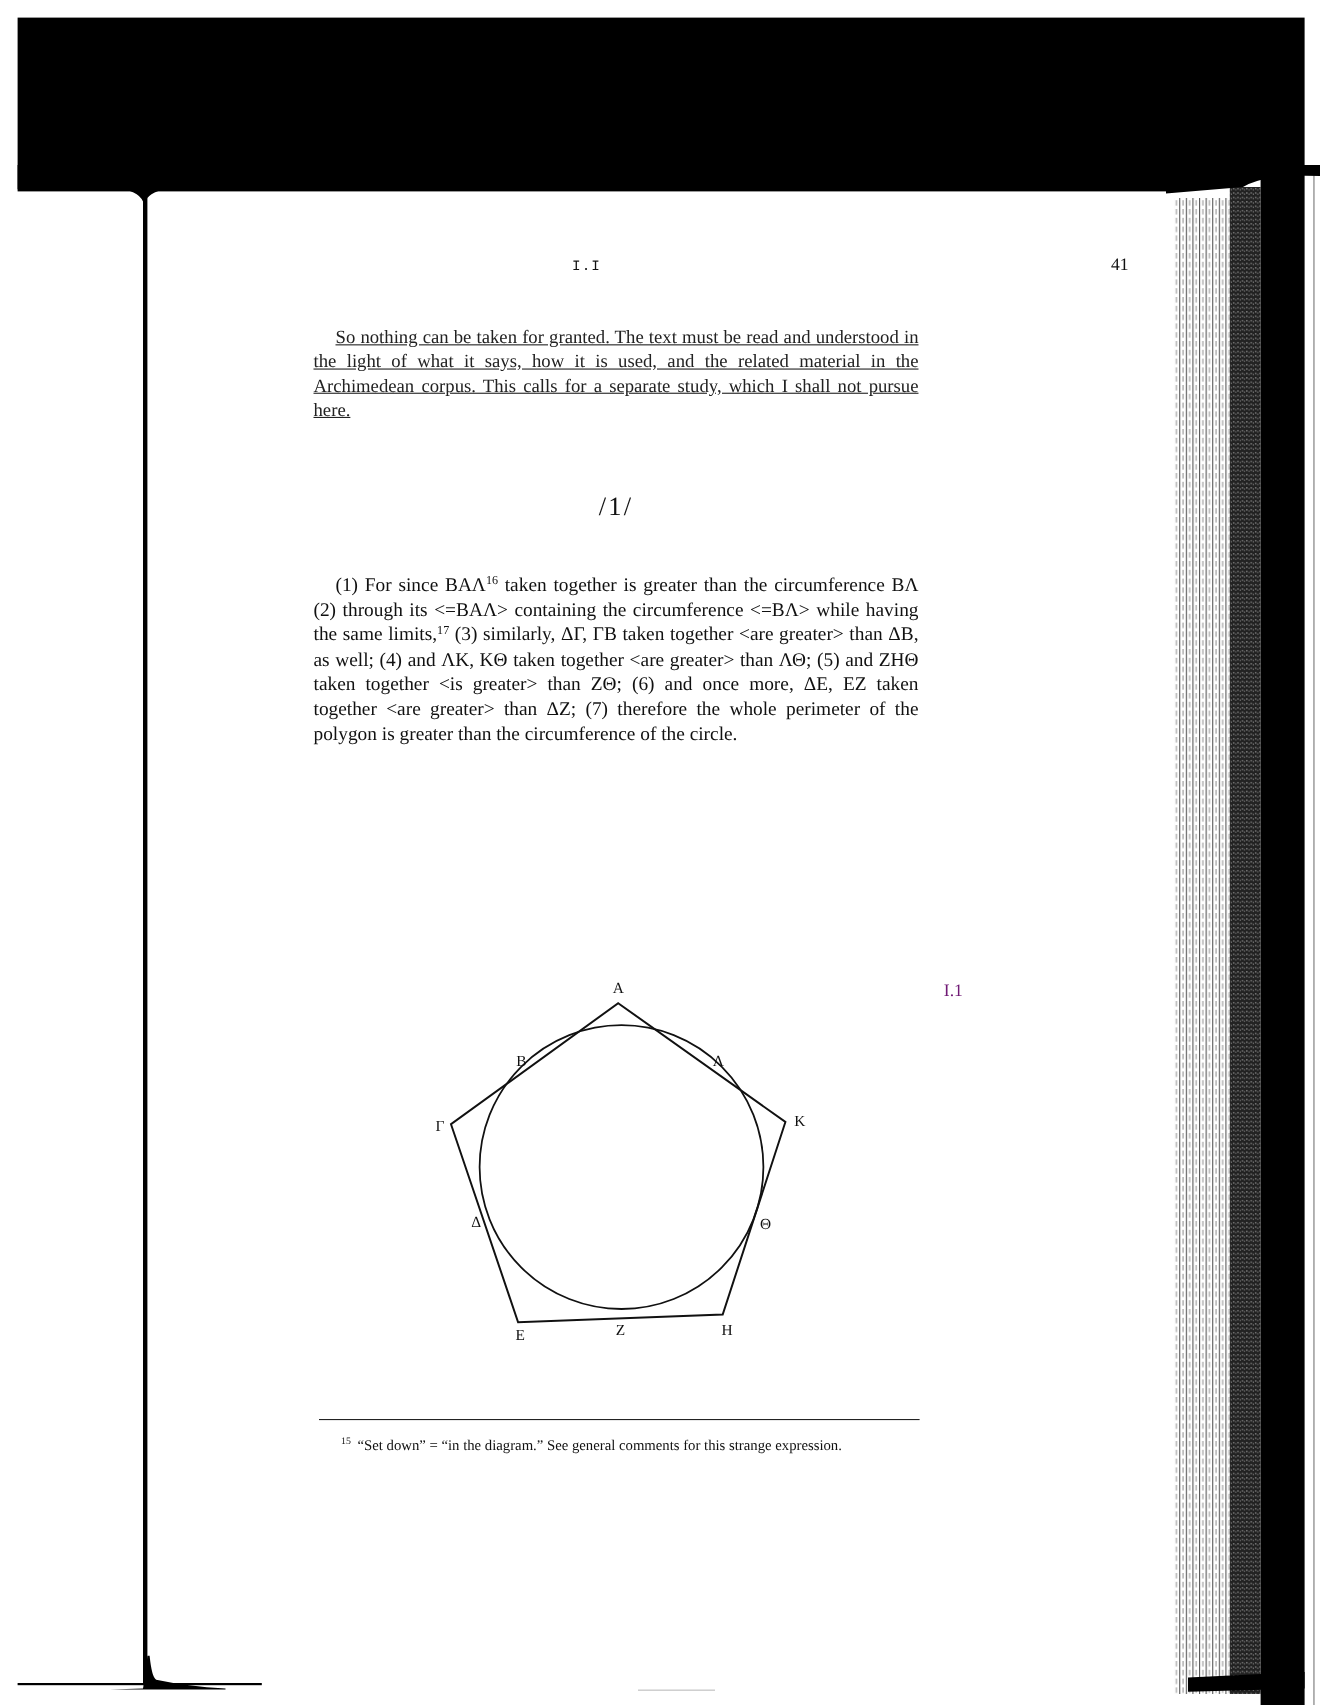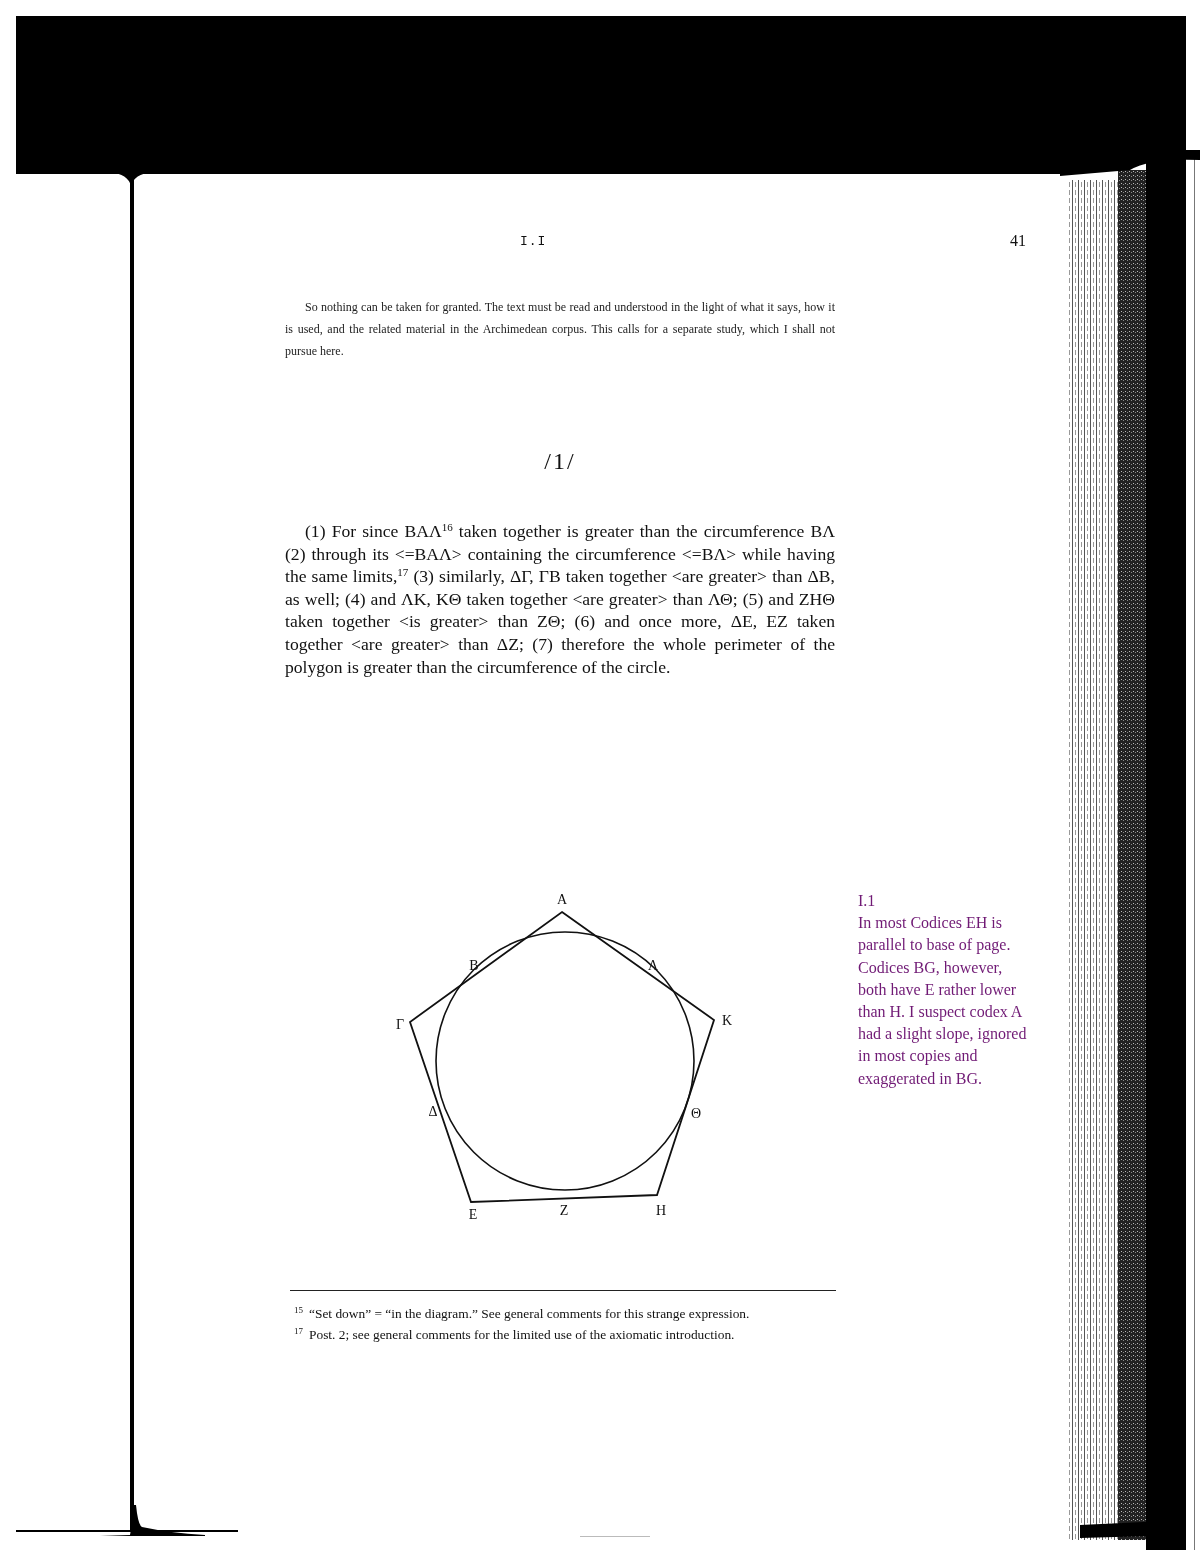--- a/index.html
+++ b/index.html
@@ -34,21 +34,21 @@
   .page-number {
     position:absolute; top:232px; left:996px; width:30px; text-align:right; font-size:16px;
   }
 
   .textblock {
     position:absolute; left:285px; width:550px;
     font-size:17.6px; line-height:22.6px; text-align:justify;
   }
   .textblock p { margin:0; }
   .indent { text-indent:20px; }
-  .intro { top:296px; font-size:12px; line-height:22px; color:#222; }
+  .intro { top:296px; font-size:17px; line-height:22px; color:#222;text-decoration:underline; }
   .section-marker {
     position:absolute; top:448px; left:500px; width:120px; text-align:center;
     font-size:24px; letter-spacing:2px;
   }
   .proposition { top:520px; }
   sup { font-size:11px; line-height:0; vertical-align:6px; }
 
   .diagram { position:absolute; left:380px; top:880px; width:370px; height:350px; }
   .diagram svg { width:370px; height:350px; }
   .vlabel {
@@ -58,21 +58,21 @@
   .margin-note {
     position:absolute; left:858px; top:890px; width:175px;
     font-size:16px; line-height:22.2px; color:#701a75;
   }
   .margin-note .note-title { display:block; }
 
   .footnote-rule {
     position:absolute; left:290px; top:1290px; width:546px; height:1px; background:#222;
   }
   .footnotes {
-    position:absolute; left:280px; top:1304px; width:546px;
+    position:absolute; left:296px; top:1304px; width:546px;
     font-size:13.4px; line-height:20.6px; text-align:justify;
   }
   .footnotes p { margin:0; }
   .footnotes .fn { text-indent:14px; }
   .footnotes sup { font-size:9px; vertical-align:5px; margin-right:6px; }
 </style>
 </head>
 <body>
 
 <div class="scan-top"></div>
@@ -135,20 +135,18 @@
   <div class="vlabel" style="left:337px;top:134px">K</div>
   <div class="vlabel" style="left:43px;top:225px">Δ</div>
   <div class="vlabel" style="left:306px;top:227px">Θ</div>
   <div class="vlabel" style="left:83px;top:328px">E</div>
   <div class="vlabel" style="left:174px;top:324px">Z</div>
   <div class="vlabel" style="left:271px;top:324px">H</div>
 </div>
 
 <div class="margin-note">
   <span class="note-title">I.1</span>
-  <span>In most Codices EH is parallel to base of page. Codices BG, however, both have E rather lower than H. I suspect codex A had a slight slope, ignored in most copies and exaggerated in BG.</span>
 </div>
 
 <div class="footnote-rule"></div>
 <div class="footnotes">
   <p class="fn"><sup>15</sup><span>“Set down” = “in the diagram.” See general comments for this strange expression.</span></p>
-  <p class="fn"><sup>17</sup><span>Post. 2; see general comments for the limited use of the axiomatic introduction.</span></p>
 </div>
 
 </body></html>

